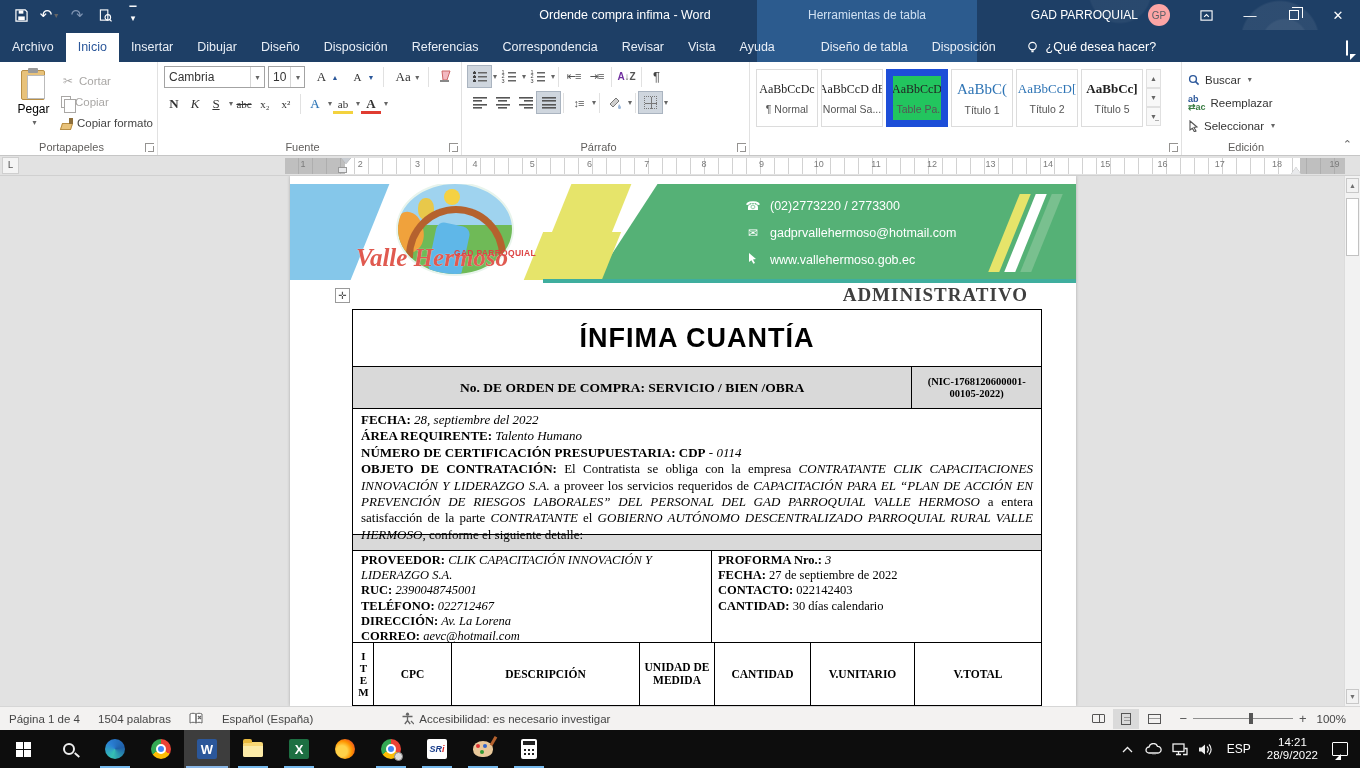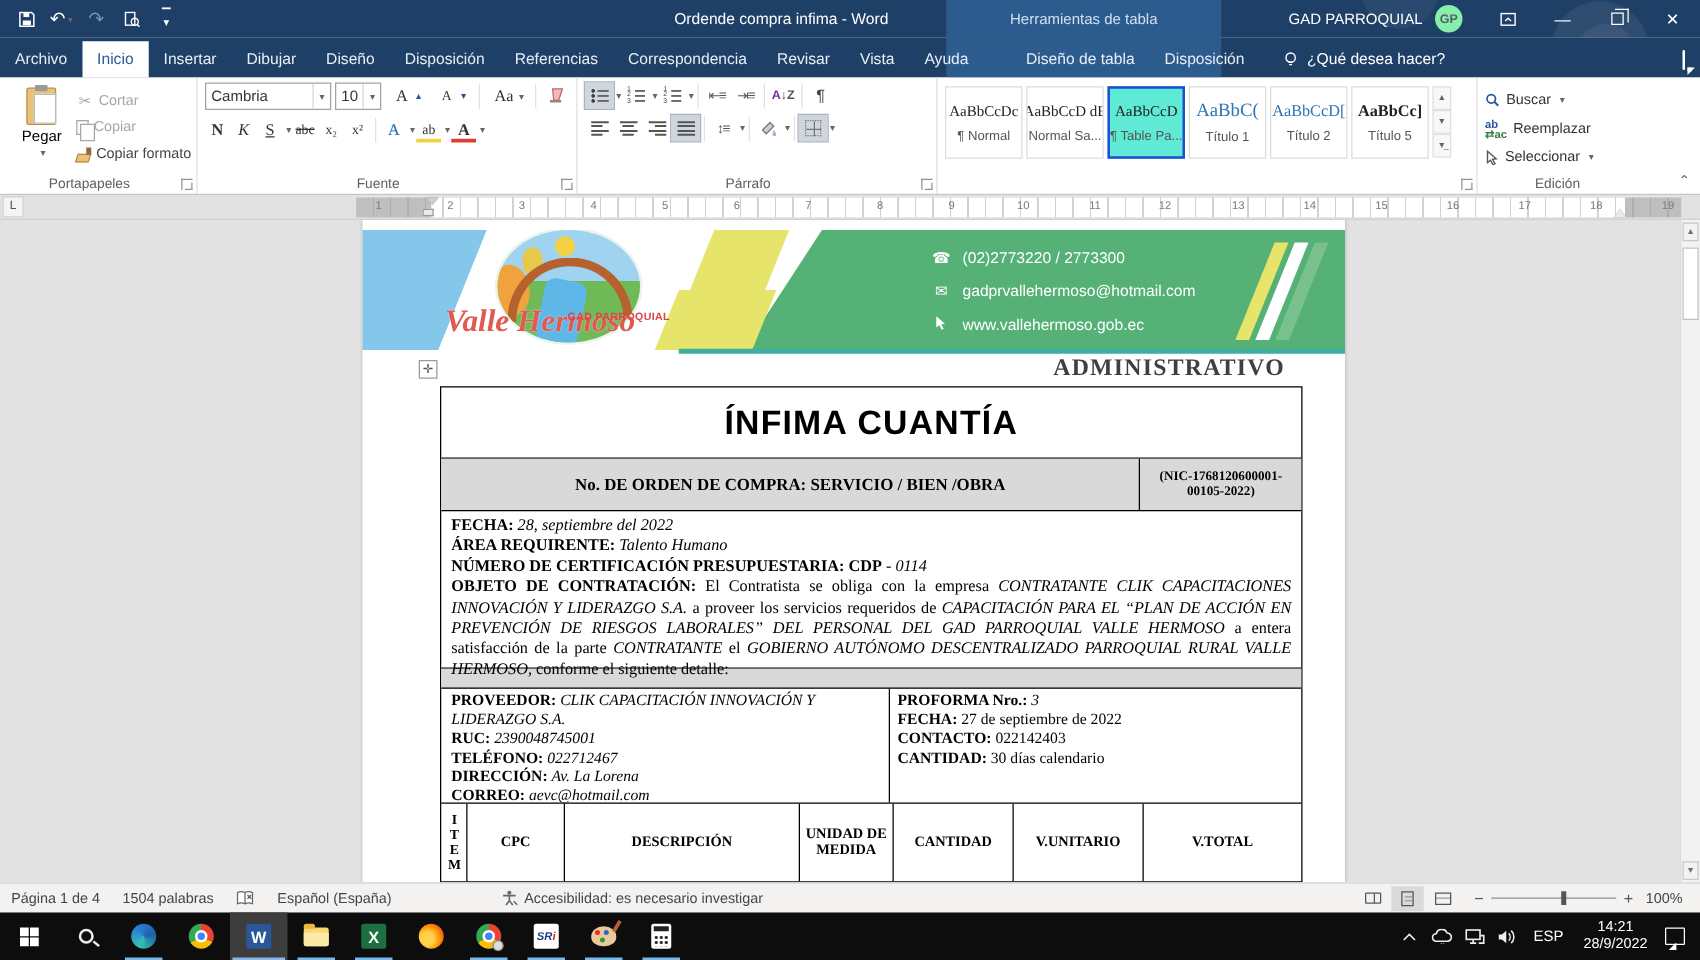--- a/index.html
+++ b/index.html
@@ -15,21 +15,21 @@
                radial-gradient(circle at 180px -8px,rgba(255,255,255,.05) 30px,transparent 32px);pointer-events:none}
   .qat{display:flex;align-items:center;gap:2px;padding-left:8px;z-index:2}
   .qat .qbtn{width:26px;height:26px;display:flex;align-items:center;justify-content:center;color:#fff;font-size:15px;cursor:default}
   .qbtn svg{display:block}
   .qat .dim{color:#7f94b2}
   .qat .more{font-size:9px;line-height:7px;text-align:center}
   .win-title{position:absolute;left:625px;transform:translateX(-50%);font-size:12.5px;color:#fff;white-space:nowrap;z-index:2}
   .ctx-seg-title{position:absolute;left:757px;width:220px;height:30px;background:#2c5b8e;display:flex;align-items:center;justify-content:center;color:#cfe0f2;font-size:12px;z-index:1}
   .tb-right{position:absolute;right:0;top:0;height:30px;display:flex;align-items:center;z-index:3}
   .account-name{font-size:12px;color:#fff;margin-right:10px}
-  .avatar{width:22px;height:22px;border-radius:50%;background:#86efac;color:#5a5f66;font-size:10px;font-weight:bold;display:flex;align-items:center;justify-content:center;margin-right:14px}
+  .avatar{width:22px;height:22px;border-radius:50%;background:#fca5a5;color:#5a5f66;font-size:10px;font-weight:normal;display:flex;align-items:center;justify-content:center;margin-right:14px}
   .winbtn{width:44px;height:30px;display:flex;align-items:center;justify-content:center;color:#fff;font-size:13px}
   .restore-glyph{width:10px;height:10px;border:1px solid #fff;position:relative;background:transparent}
   .restore-glyph:before{content:"";position:absolute;left:2px;top:-4px;width:10px;height:10px;border:1px solid #fff;border-bottom:none;border-left:none}
 
   
   .tabrow{height:32px;background:#1e3f66;display:flex;align-items:flex-end;position:relative;color:#e8eef6}
   .ctx-seg-tabs{position:absolute;left:757px;width:220px;height:32px;background:#2c5b8e;z-index:0}
   .rtab{padding:7px 12px 8px;font-size:12.5px;position:relative;z-index:1;white-space:nowrap}
   .rtab.active{background:#fff;color:#2b579a}
   .tellme{display:flex;align-items:center;gap:7px;margin-left:18px;z-index:1;padding-bottom:8px;color:#fff;font-size:12.5px}
@@ -93,21 +93,21 @@
   .al-r{background:linear-gradient(#555,#555) 0 0/14px 1.6px no-repeat,linear-gradient(#555,#555) 5px 3.5px/9px 1.6px no-repeat,linear-gradient(#555,#555) 0 7px/14px 1.6px no-repeat,linear-gradient(#555,#555) 5px 10.5px/9px 1.6px no-repeat}
   .al-j{background:linear-gradient(#555,#555) 0 0/14px 1.6px no-repeat,linear-gradient(#555,#555) 0 3.5px/14px 1.6px no-repeat,linear-gradient(#555,#555) 0 7px/14px 1.6px no-repeat,linear-gradient(#555,#555) 0 10.5px/14px 1.6px no-repeat}
   .indent-ic{font-size:11px;color:#555;letter-spacing:-1px}
   .borders-ic{width:13px;height:13px;border:1px dotted #777;background:linear-gradient(#777,#777) 6px 0/1px 13px no-repeat,linear-gradient(#777,#777) 0 6px/13px 1px no-repeat}
   .sort-ic{font-size:10px;color:#555;font-weight:bold}
   .sort-ic b{color:#7030a0}
   
   .g-styles{width:432px;display:flex}
   .stylecards{display:flex;gap:3px;padding-top:3px}
   .stylecard{width:62px;height:58px;border:1px solid #dcdcdc;background:#fff;display:flex;flex-direction:column;align-items:center;justify-content:center;gap:6px;overflow:hidden}
-  .stylecard.sel{border:2px solid #1d4ed8;background:#5eead4}
+  .stylecard.sel{border:7px solid #1d4ed8;background:#22c55e}
   .sprev{font-family:"Liberation Serif",serif;font-size:12px;color:#222;white-space:nowrap}
   .sprev.blue{color:#2e74b5}
   .sprev.bold{font-weight:bold}
   .sname{font-size:10.5px;color:#555;white-space:nowrap}
   .style-scroll{display:flex;flex-direction:column;margin-left:3px;margin-top:3px}
   .ssbtn{width:15px;height:19px;border:1px solid #e0e0e0;background:#f8f8f8;font-size:7px;color:#666;display:flex;align-items:center;justify-content:center}
   
   .g-edit{width:128px}
   .edit-item{display:flex;align-items:center;gap:5px;height:21px;font-size:11.5px;color:#333;white-space:nowrap}
   .collapse-chevron{position:absolute;right:8px;bottom:4px;color:#666;font-size:11px}

